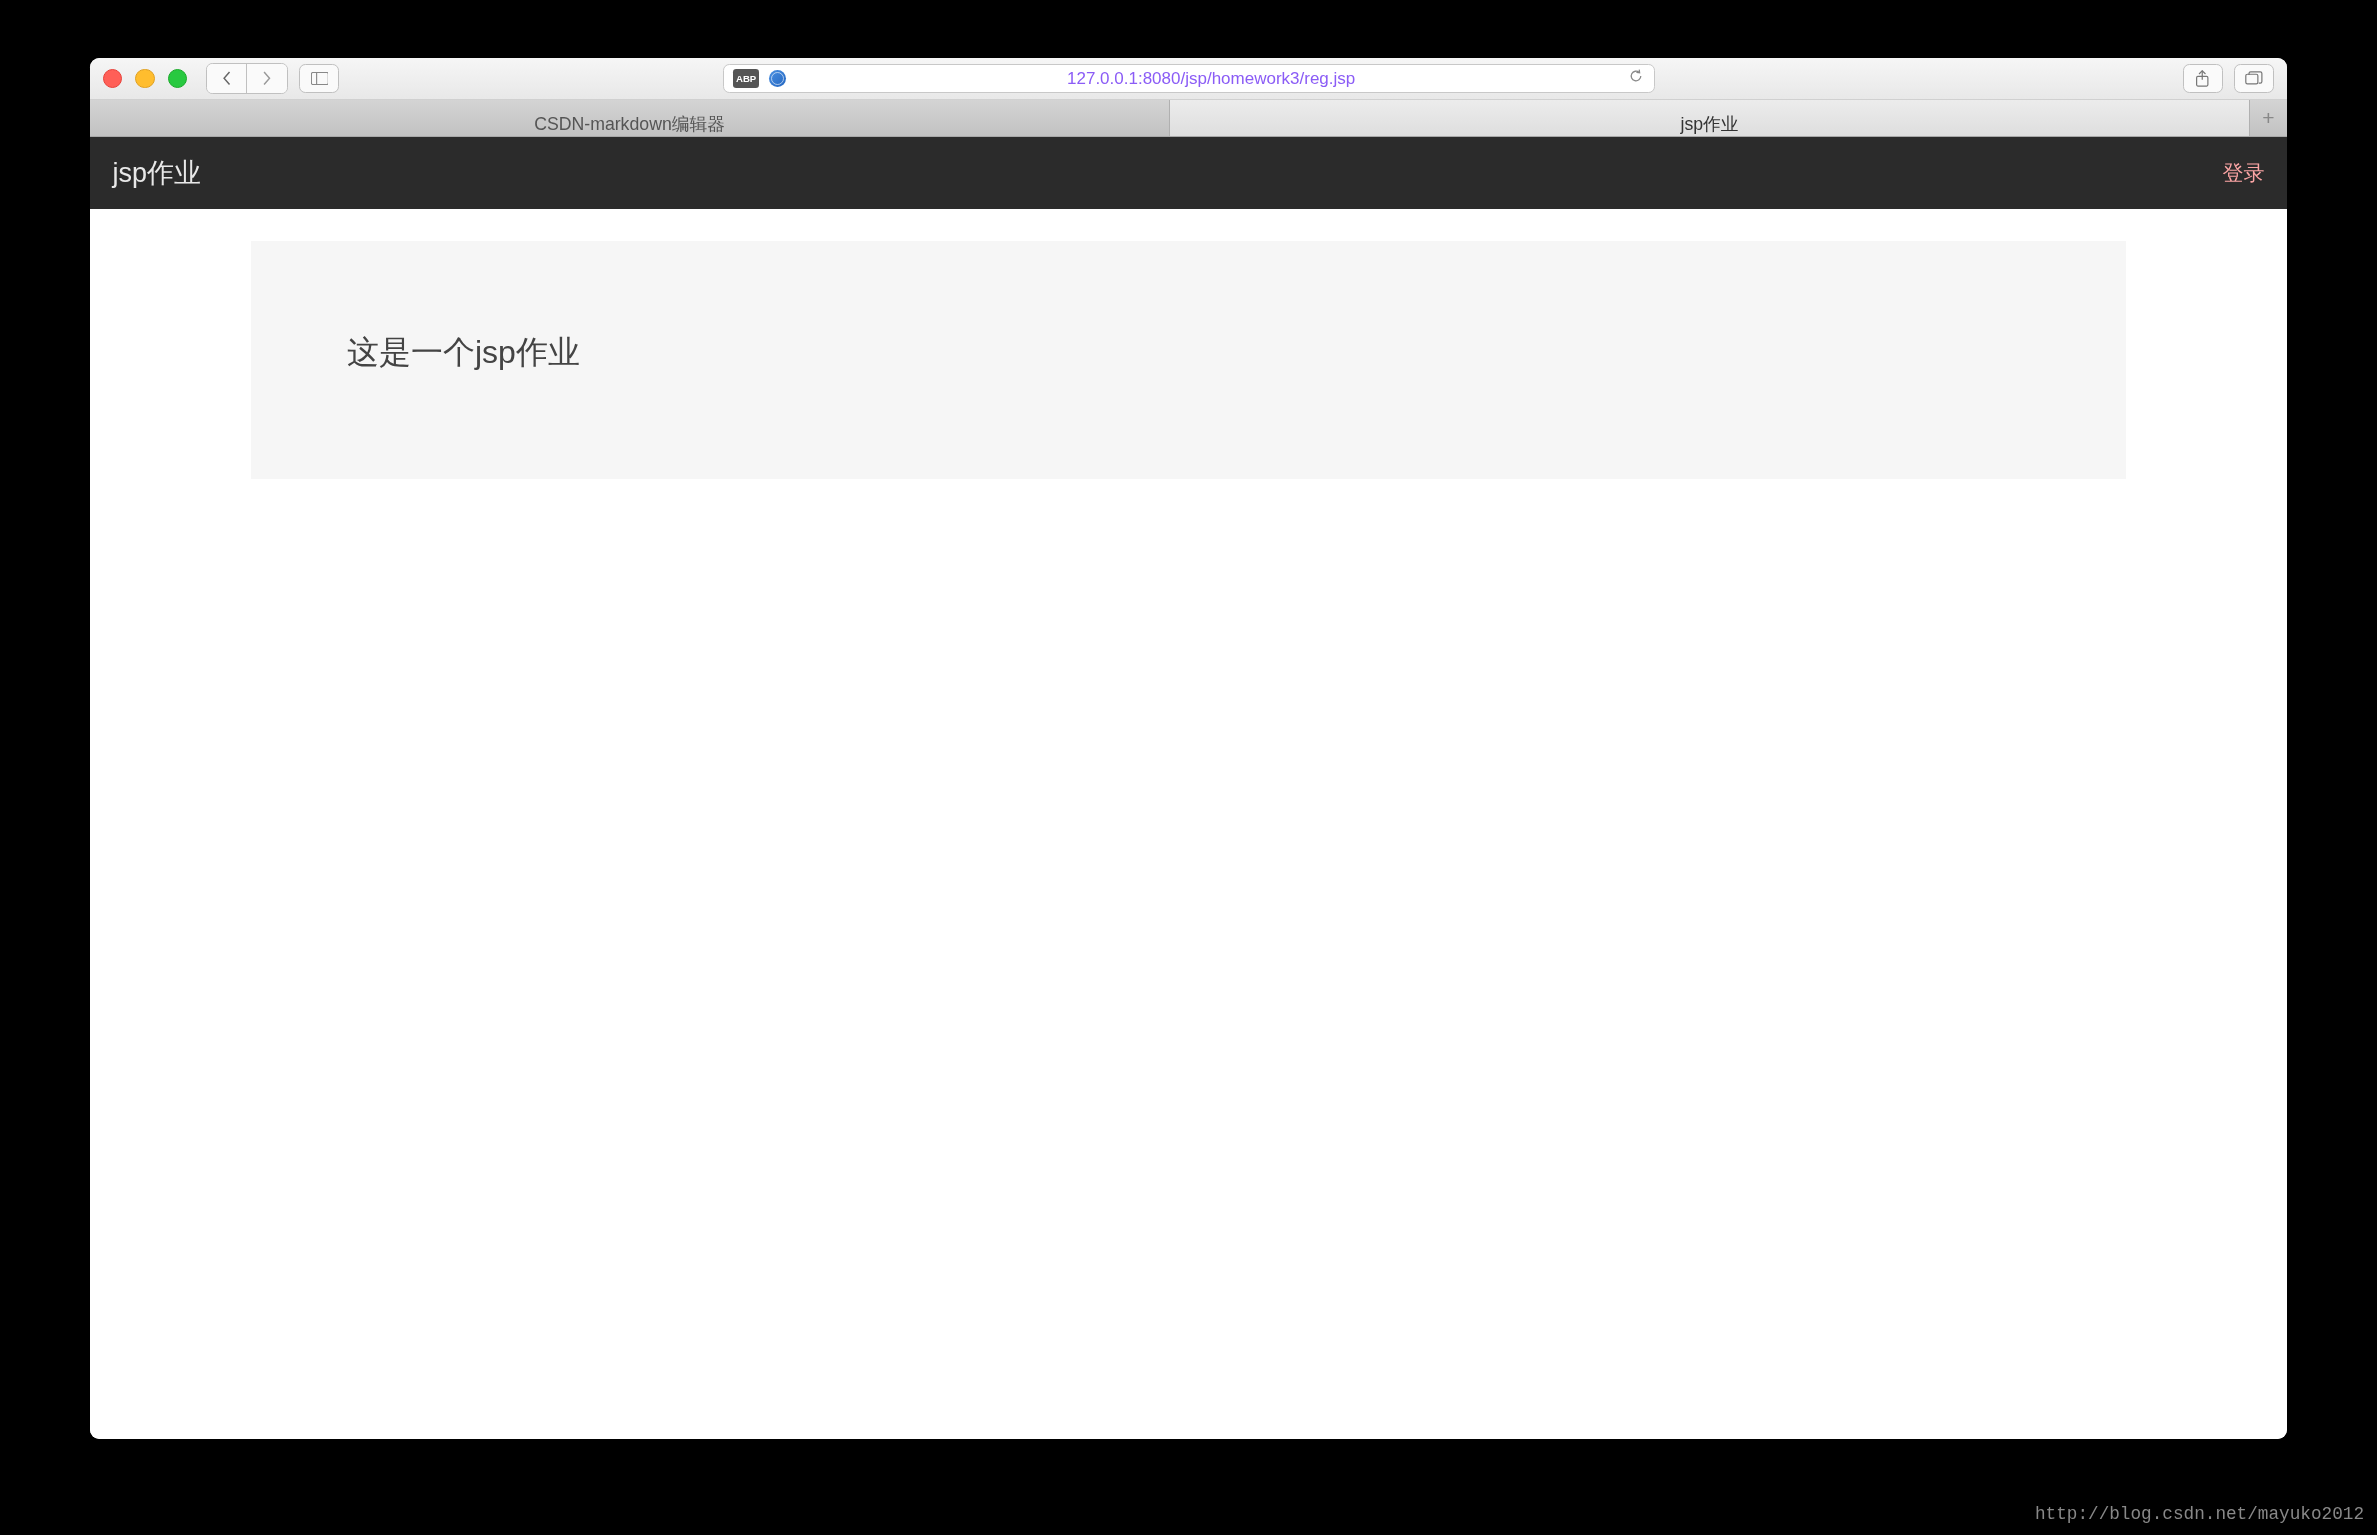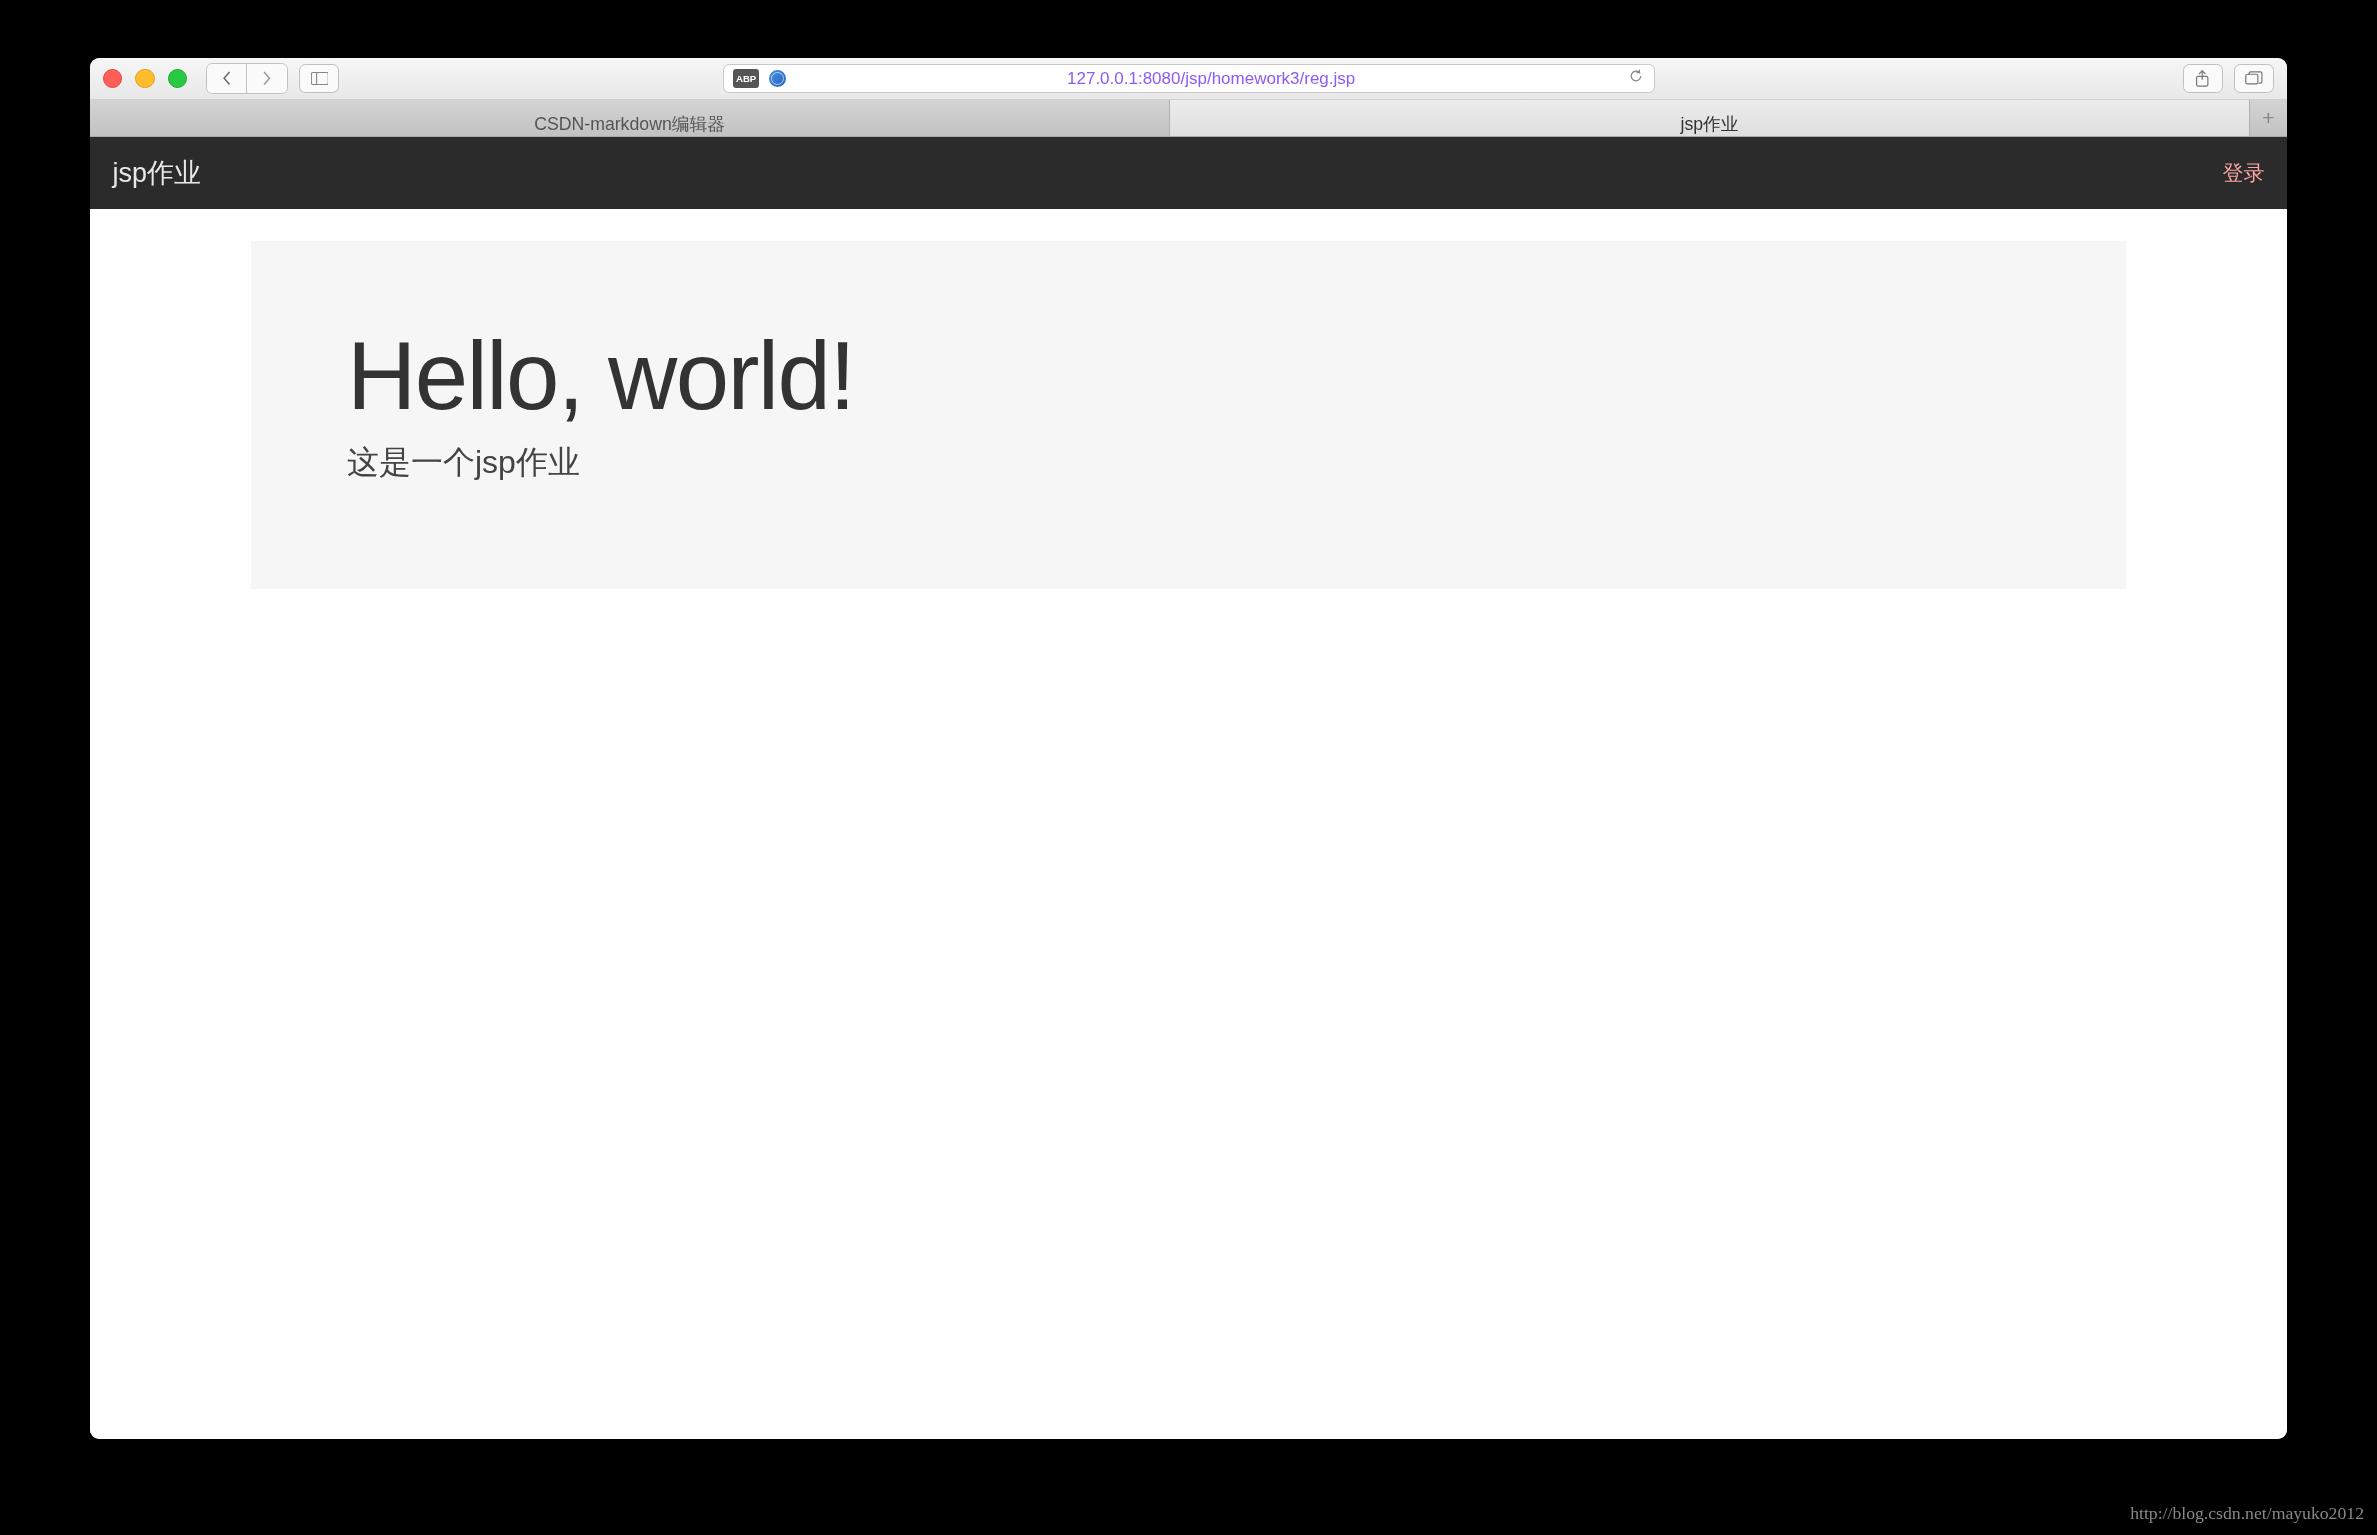--- a/index.html
+++ b/index.html
@@ -248,21 +248,21 @@
       font-weight: 300;
       margin-top: 9.6px;
     }
     
     .watermark {
       position: absolute;
       bottom: 11.3px;
       right: 13px;
       color: #888;
       font-size: 17.7px;
-      font-family: Liberation Serif, serif;
+      font-family: Liberation Mono, monospace;
     }
   </style>
 </head>
 <body>
 
 <div class="window">
 
   <div class="titlebar">
     <div class="traffic-lights">
       <div class="traffic-light red"></div>
@@ -329,21 +329,20 @@
     <div class="new-tab">+</div>
   </div>
 
   <div class="page">
     <div class="navbar">
       <div class="brand">jsp作业</div>
       <div class="nav-link">登录</div>
     </div>
 
     <div class="jumbotron">
-      <h1 class="hero-title">Hello, world!</h1>
       <p class="hero-sub">这是一个jsp作业</p>
     </div>
   </div>
 
 </div>
 
 <div class="watermark">http://blog.csdn.net/mayuko2012</div>
 
 
 </body></html>

